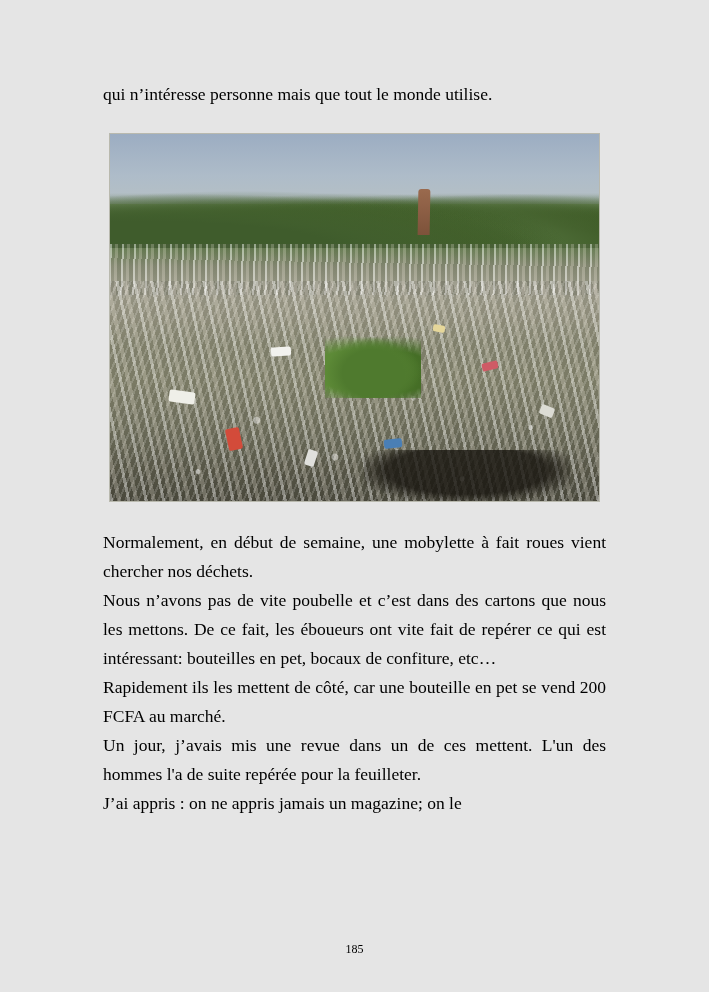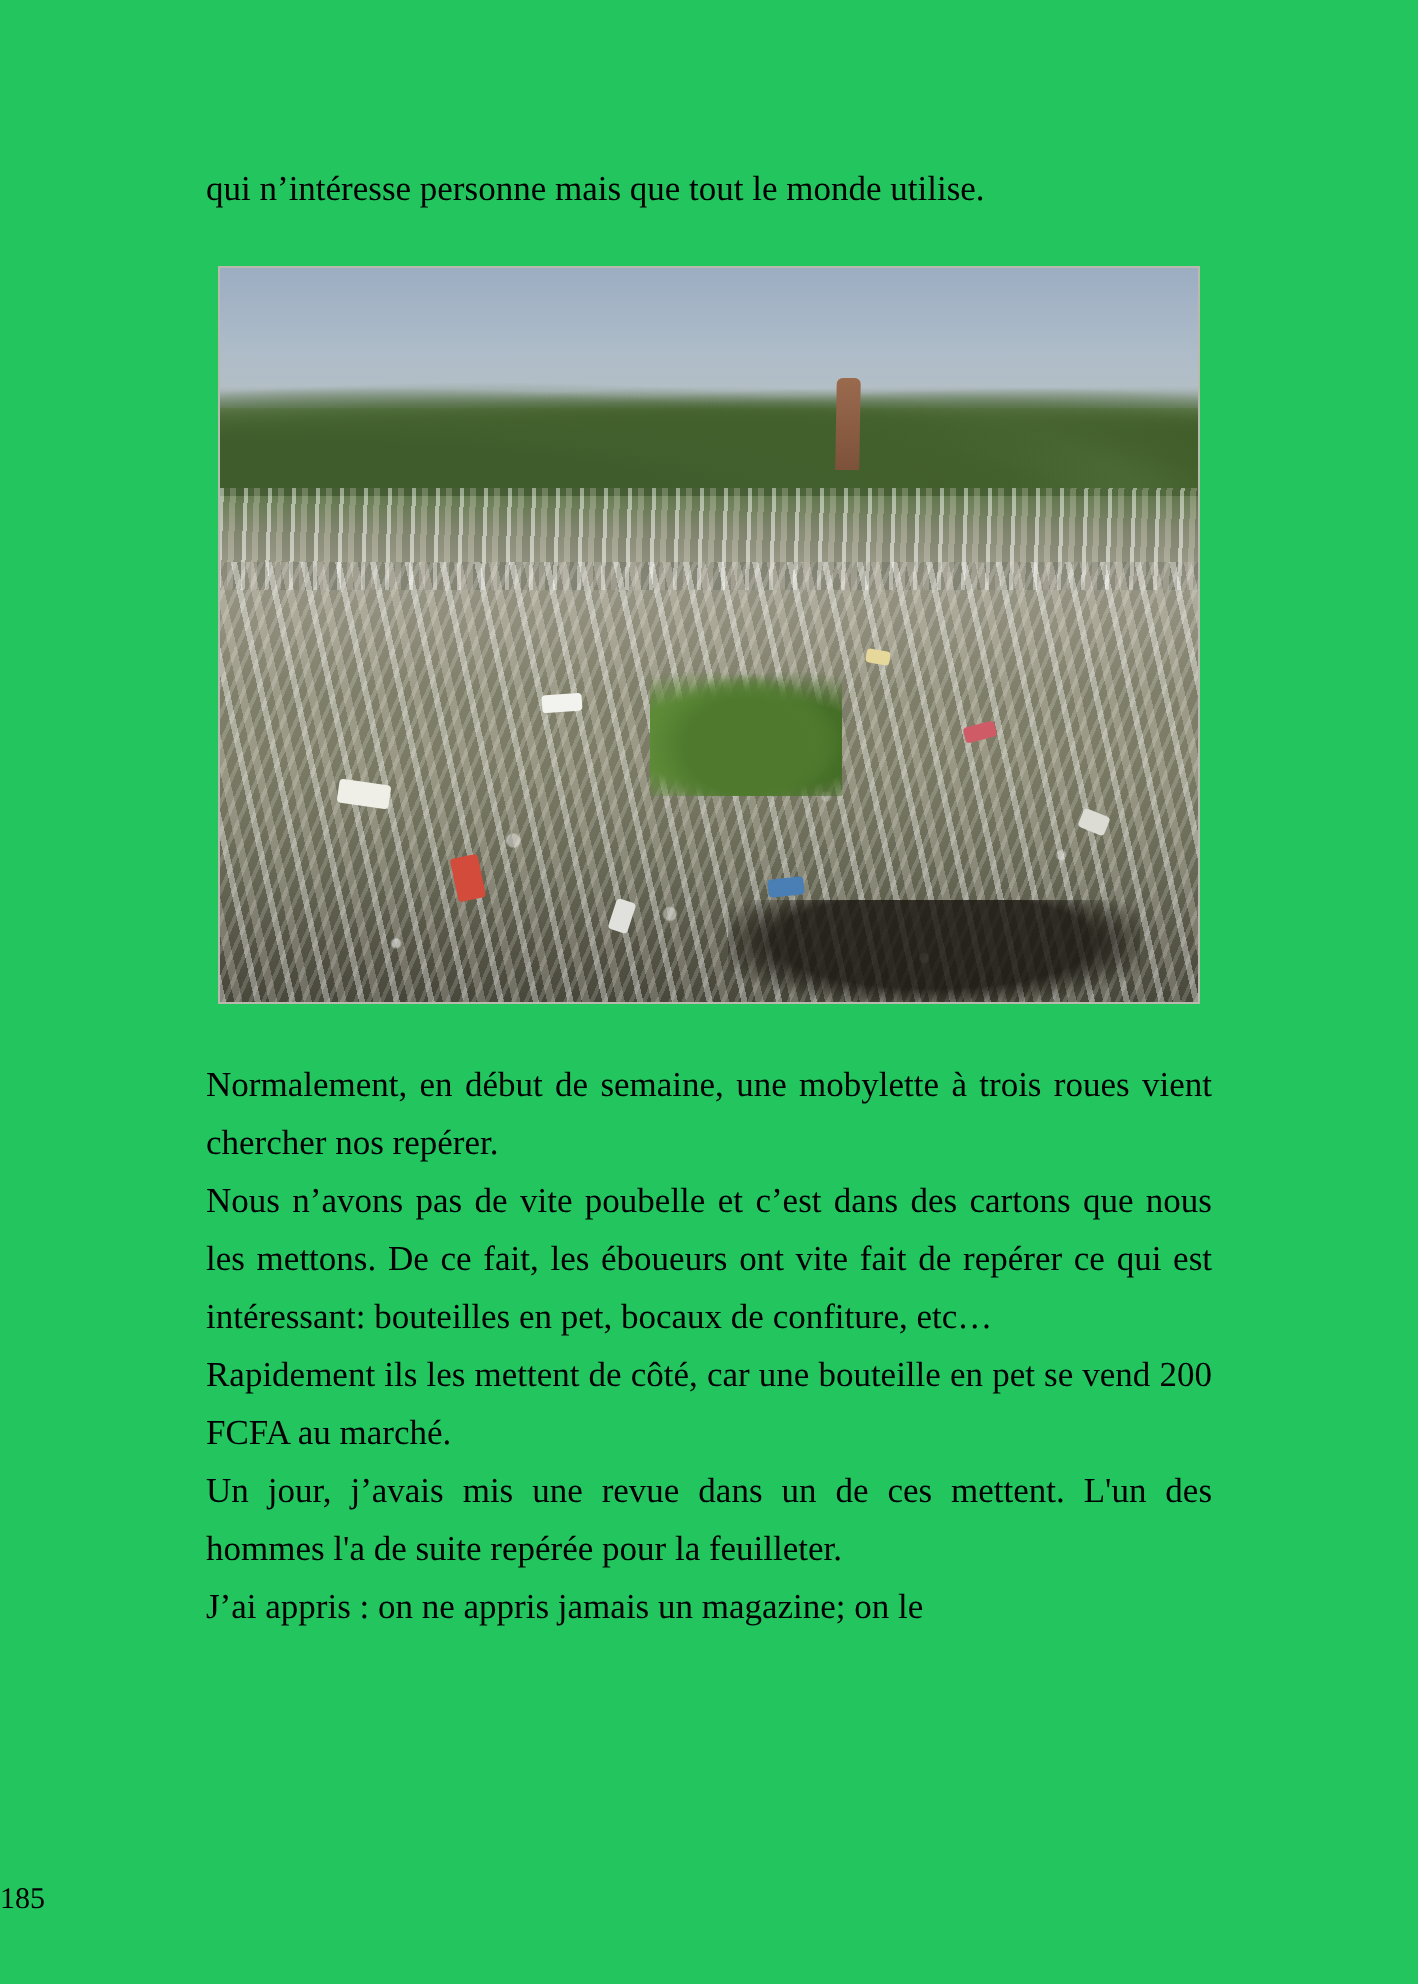--- a/index.html
+++ b/index.html
@@ -14,21 +14,21 @@
     font-family: "Liberation Serif", serif;
     color: #000000;
     overflow: hidden;
   }
   .page {
     position: absolute;
     left: 0;
     top: 0;
     width: 709px;
     height: 992px;
-    background: #22c55e;
+    background: #e5e5e5;
   }
   .content {
     position: absolute;
     left: 103px;
     top: 80px;
     width: 503px;
   }
   p.para {
     margin: 0;
     font-size: 17.5px;
@@ -164,22 +164,22 @@
     border-radius: 2px;
   }
   .caption-area {
     margin-top: 26px;
   }
   .pageno {
     position: absolute;
     left: 0;
     right: 0;
     top: 942px;
-    text-align: left;
-    font-size: 15px;
+    text-align: center;
+    font-size: 12px;
     font-family: "Liberation Serif", serif;
   }
 </style>
 </head>
 <body>
 
 <div class="page">
 
   <div class="content">
 
@@ -200,21 +200,21 @@
         <div class="litter" style="left:56%; top:83%; width:18px; height:9px; background:#4a7fb5; transform:rotate(-6deg);"></div>
         <div class="litter" style="left:12%; top:70%; width:26px; height:12px; background:#efefe8; transform:rotate(8deg);"></div>
         <div class="litter" style="left:76%; top:62%; width:16px; height:8px; background:#cf5b66; transform:rotate(-14deg);"></div>
         <div class="litter" style="left:66%; top:52%; width:12px; height:7px; background:#e6d79a; transform:rotate(10deg);"></div>
         <div class="litter" style="left:33%; top:58%; width:20px; height:9px; background:#f2f2ee; transform:rotate(-4deg);"></div>
         <div class="litter" style="left:88%; top:74%; width:14px; height:10px; background:#dcdcd4; transform:rotate(22deg);"></div>
       </div>
     </div>
 
     <div class="caption-area">
-      <p class="para">Normalement, en début de semaine, une mobylette à trois roues vient chercher nos repérer.</p>
+      <p class="para">Normalement, en début de semaine, une mobylette à fait roues vient chercher nos déchets.</p>
       <p class="para">Nous n’avons pas de vite poubelle et c’est dans des cartons que nous les mettons. De ce fait, les éboueurs ont vite fait de repérer ce qui est intéressant: bouteilles en pet, bocaux de confiture, etc…</p>
       <p class="para">Rapidement ils les mettent de côté, car une bouteille en pet se vend 200 FCFA au marché.</p>
       <p class="para">Un jour, j’avais mis une revue dans un de ces mettent. L'un des hommes l'a de suite repérée pour la feuilleter.</p>
       <p class="para last-block">J’ai appris : on ne appris jamais un magazine; on le</p>
     </div>
   </div>
 
   <div class="pageno">185</div>
 </div>
 

